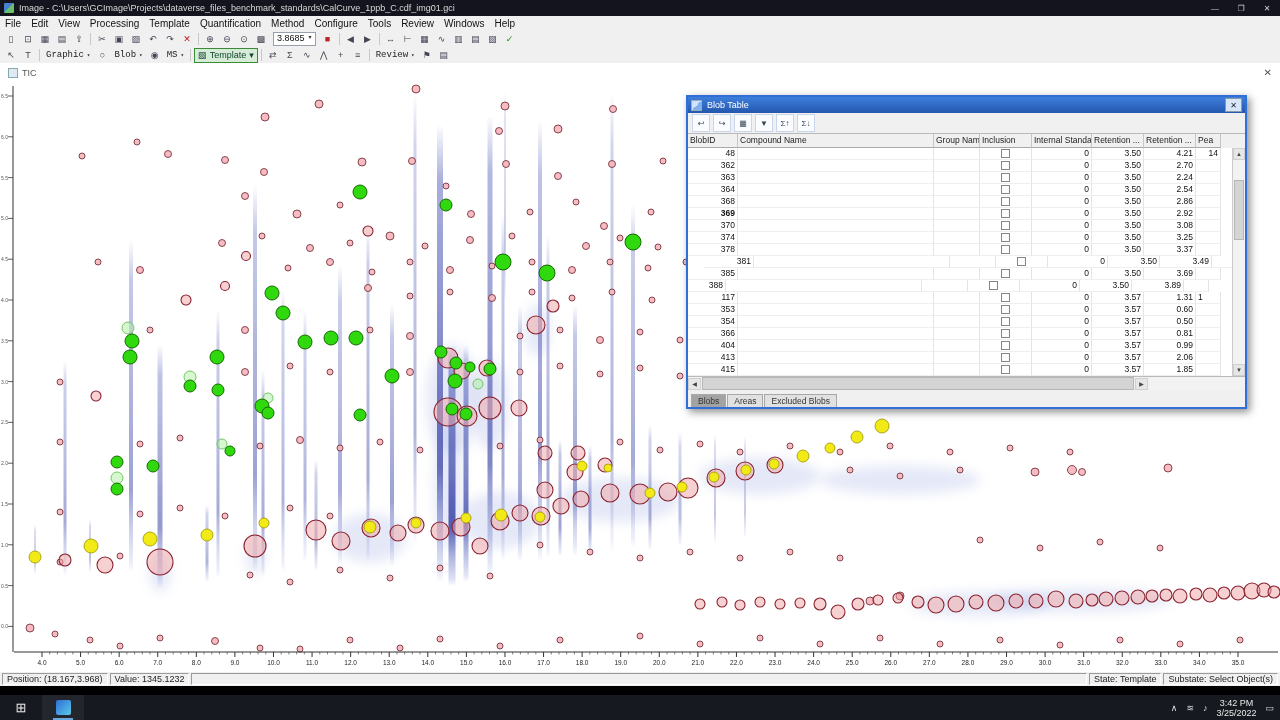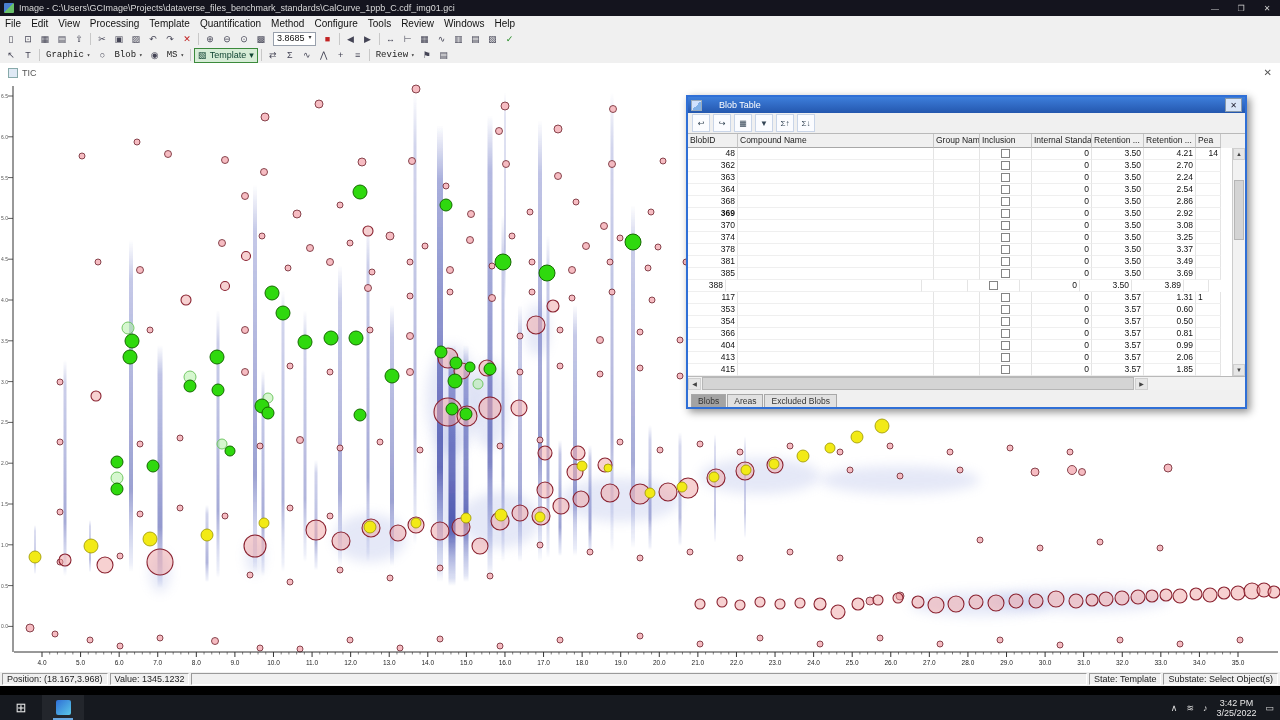--- a/index.html
+++ b/index.html
@@ -30,21 +30,21 @@
 
   
   .workspace{position:absolute;top:63px;left:0;right:0;height:609px;background:#fff;}
   .tic-header{position:absolute;top:66px;left:8px;right:8px;height:13px;display:flex;align-items:center;font-size:9px;color:#555;gap:4px;z-index:3;justify-content:center;}
   .tic-icon{width:8px;height:8px;border:1px solid #8aa;background:#dfe9f5;}
   .tic-close{margin-left:auto;font-size:10px;color:#555;}
   #plot-layer{position:absolute;top:0;left:0;width:1280px;height:672px;z-index:2;}
 
   
   .blobwin{position:absolute;left:686px;top:95px;width:557px;height:310px;background:#f0f0f0;border:2px solid #2f6fd6;box-shadow:3px 3px 8px rgba(0,0,0,.45);z-index:10;font-size:8.5px;}
-  .blobwin-title{height:16px;background:linear-gradient(#3d7edb,#2457ae);color:#fff;font-size:9px;display:flex;align-items:center;padding:0 3px;gap:17px;}
+  .blobwin-title{height:16px;background:linear-gradient(#3d7edb,#2457ae);color:#fff;font-size:9px;display:flex;align-items:center;padding:0 3px;gap:5px;}
   .bw-icon{width:9px;height:9px;background:linear-gradient(135deg,#cfe2ff 50%,#7fb0e8 50%);border:1px solid #9ab;}
   .bw-close{margin-left:auto;width:15px;height:12px;background:#d9e6f8;color:#223;display:flex;align-items:center;justify-content:center;font-size:8px;border:1px solid #89a;}
   .bw-toolbar{height:20px;display:flex;align-items:center;gap:3px;padding:0 4px;background:#f0f0f0;}
   .bw-tb{width:16px;height:16px;border:1px solid #c9d5e8;background:#fbfcff;font-size:8px;display:flex;align-items:center;justify-content:center;color:#345;}
   .bw-table{position:relative;background:#fff;height:242px;overflow:hidden;border-top:1px solid #b9b9b9;border-bottom:1px solid #b9b9b9;}
   .bw-head{display:flex;height:14px;background:#f0f0f0;color:#222;}
   .bw-hcell{border-right:1px solid #c6c6c6;border-bottom:1px solid #a8a8a8;padding:1px 2px;overflow:hidden;white-space:nowrap;box-sizing:border-box;flex:0 0 auto;}
   .bw-row{display:flex;height:12px;}
   .bw-cell{border-right:1px solid #e4e4e4;border-bottom:1px solid #efefef;padding:0 2px;overflow:hidden;white-space:nowrap;box-sizing:border-box;flex:0 0 auto;line-height:11px;color:#111;}
   .num{text-align:right;}
@@ -921,21 +921,21 @@
           <span class="bw-cell " style="width: 46px;"></span>
           <span class="bw-cell cbwrap" style="width: 52px;">
             <span class="cb"></span>
           </span>
           <span class="bw-cell num" style="width: 60px;">0</span>
           <span class="bw-cell num" style="width: 52px;">3.50</span>
           <span class="bw-cell num" style="width: 52px;">3.37</span>
           <span class="bw-cell " style="width: 25px;"></span>
         </div>
         <div class="bw-row">
-          <span class="bw-cell num" style="width: 50px;">381</span>
+          <span class="bw-cell num" style="width: 50px; margin-left: 16px;">381</span>
           <span class="bw-cell " style="width: 196px;"></span>
           <span class="bw-cell " style="width: 46px;"></span>
           <span class="bw-cell cbwrap" style="width: 52px;">
             <span class="cb"></span>
           </span>
           <span class="bw-cell num" style="width: 60px;">0</span>
           <span class="bw-cell num" style="width: 52px;">3.50</span>
           <span class="bw-cell num" style="width: 52px;">3.49</span>
           <span class="bw-cell " style="width: 25px;"></span>
         </div>

